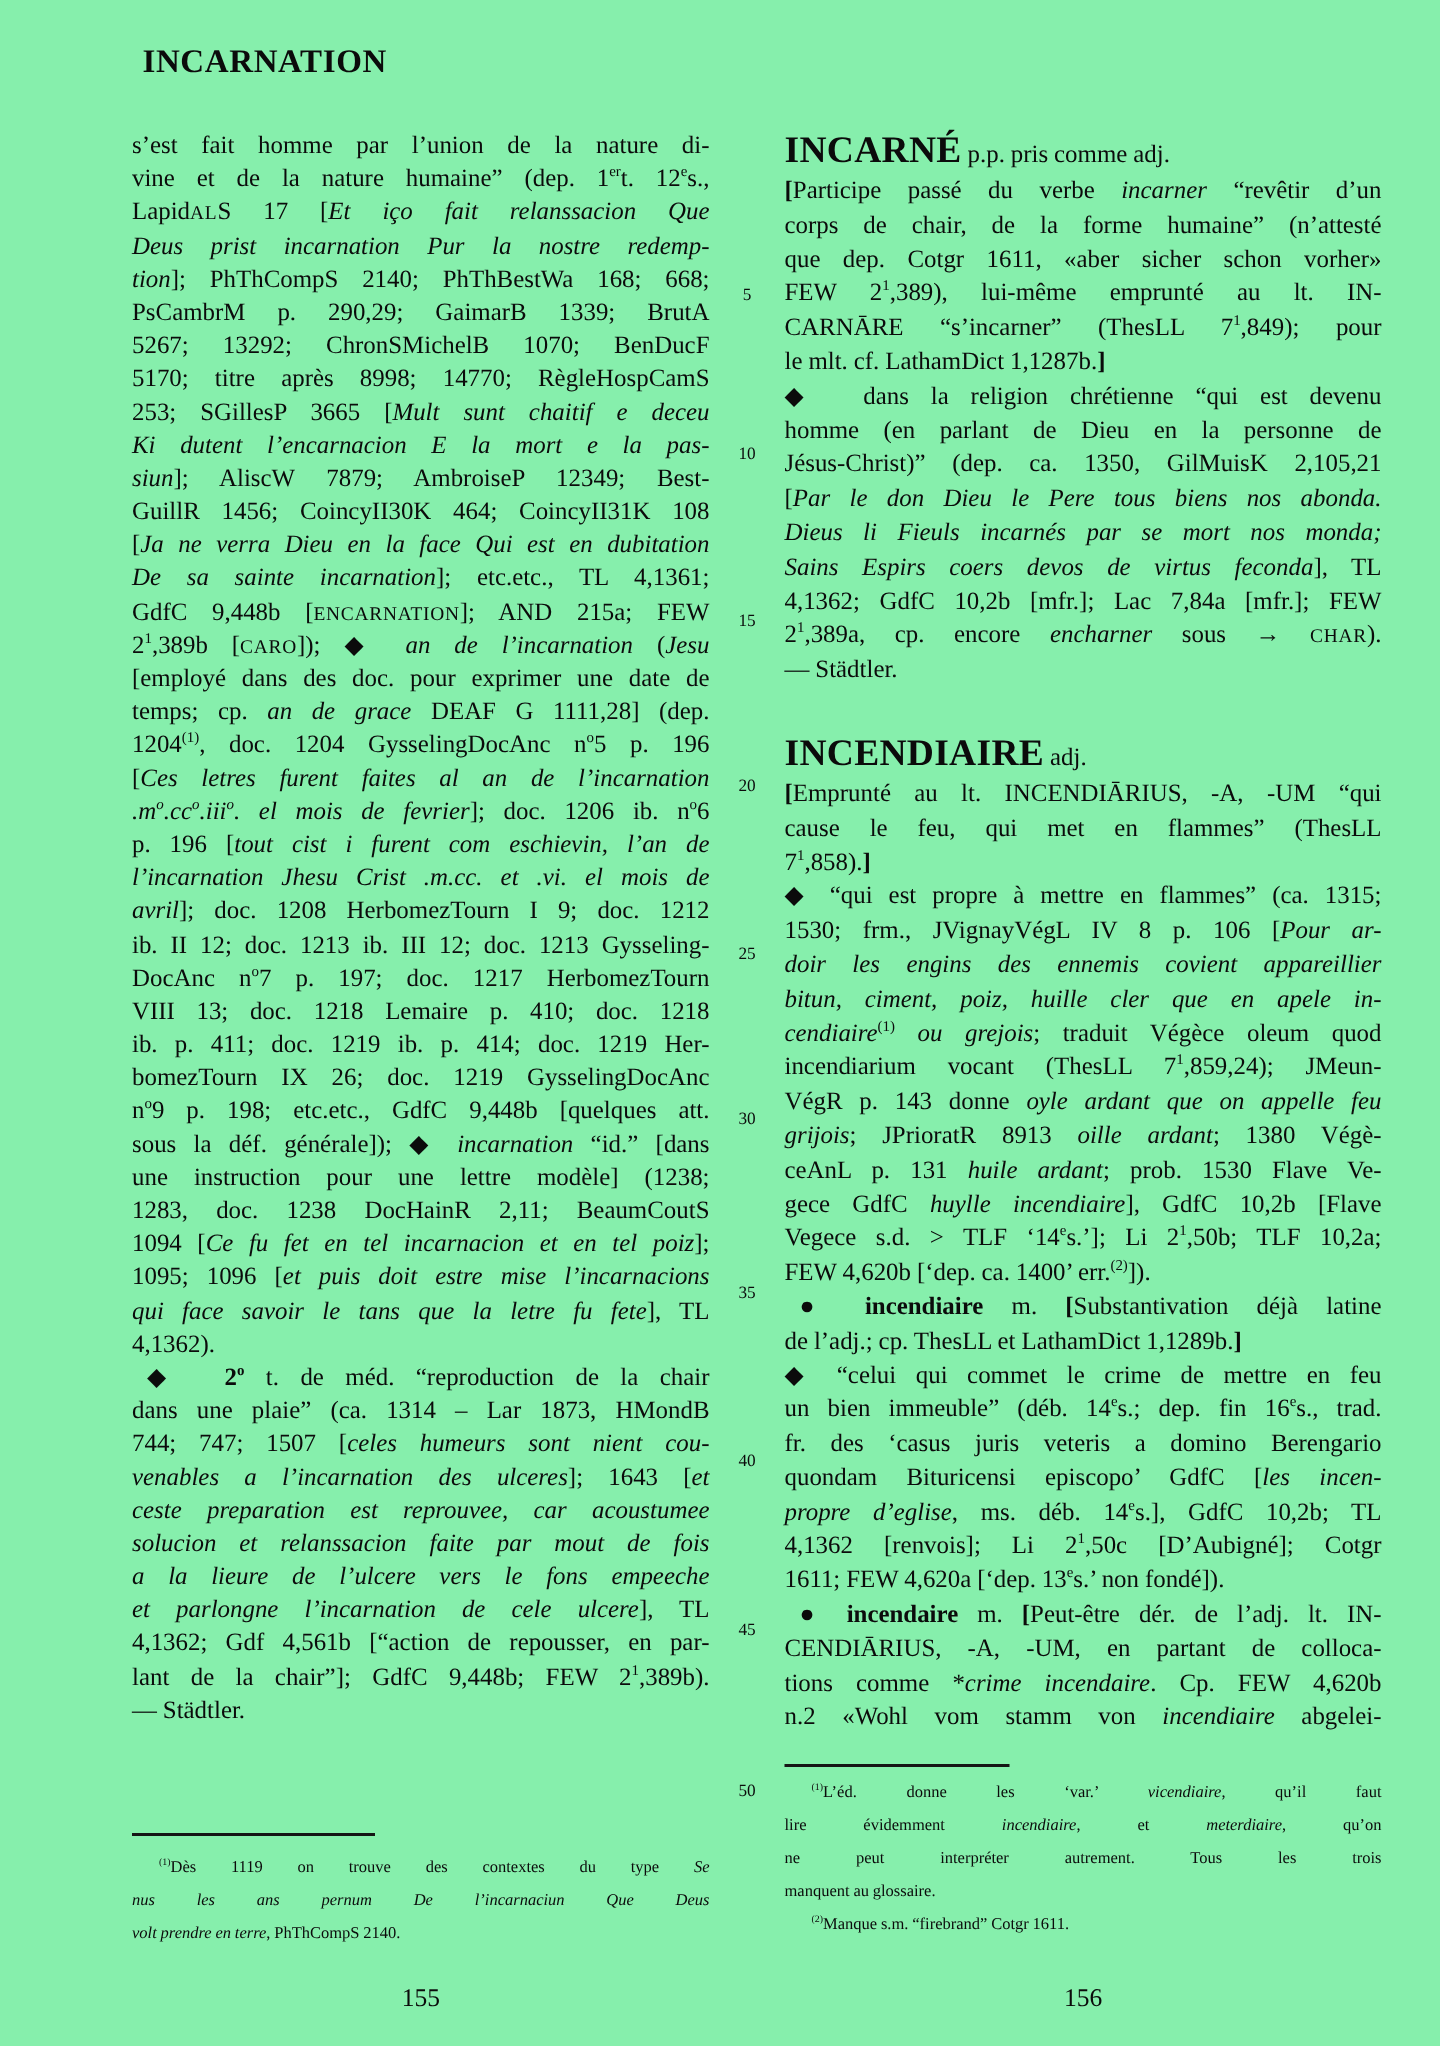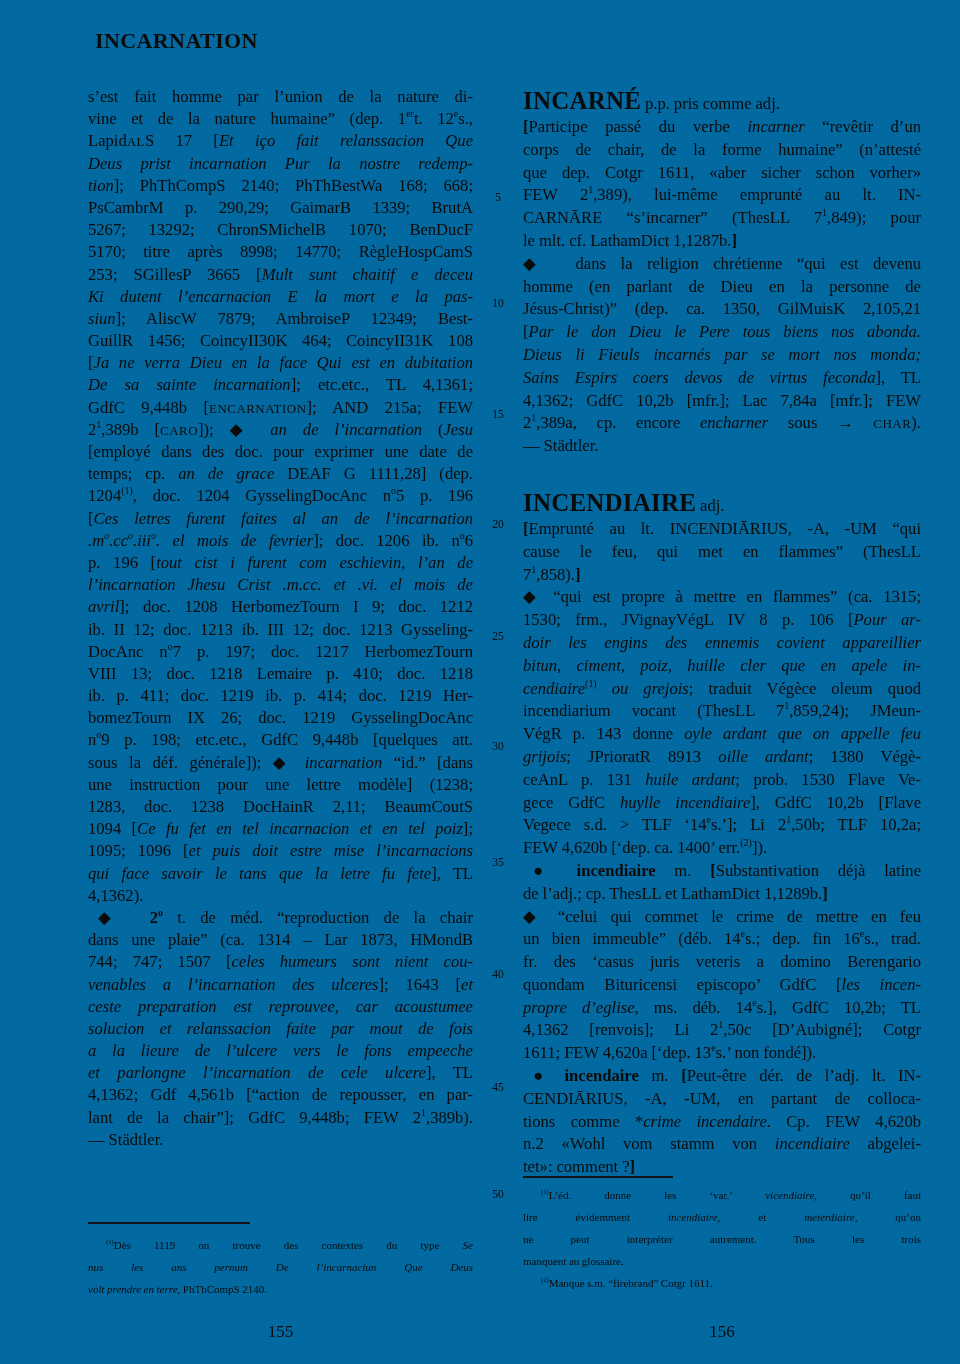--- a/index.html
+++ b/index.html
@@ -1,17 +1,17 @@
 <!DOCTYPE html>
 <html><head>
 <meta charset="utf-8">
 <style>
   html,body{margin:0;padding:0;background:#e8e8e4;}
   .page{
-    position:relative;width:960px;height:1364px;background:#0369a1;
+    position:relative;width:960px;height:1364px;background:#86efac;
     font-family:"Liberation Serif",serif;color:#0b0b0b;overflow:hidden;
   }
   .running-head{
     position:absolute;left:95px;top:28px;font-weight:bold;font-size:22px;
     letter-spacing:.4px;
   }
   .col{position:absolute;top:86px;}
   .col-left{left:88px;width:385px;}
   .col-right{left:523px;width:398px;}
   .line{
@@ -164,21 +164,20 @@
       <div class="line">un bien immeuble” (déb. 14<sup>e</sup>s.; dep. fin 16<sup>e</sup>s., trad.</div>
       <div class="line">fr. des ‘casus juris veteris a domino Berengario</div>
       <div class="line">quondam Bituricensi episcopo’ GdfC [<i>les incen-</i></div>
       <div class="line"><i>propre d’eglise</i>, ms. déb. 14<sup>e</sup>s.], GdfC 10,2b; TL</div>
       <div class="line">4,1362 [renvois]; Li 2<sup>1</sup>,50c [D’Aubigné]; Cotgr</div>
       <div class="line nj">1611; FEW 4,620a [‘dep. 13<sup>e</sup>s.’ non fondé]).</div>
       <div class="line ind">●&nbsp;<b>incendaire</b> m. <b>[</b>Peut-être dér. de l’adj. lt. IN-</div>
       <div class="line">CENDIĀRIUS, -A, -UM, en partant de colloca-</div>
       <div class="line">tions comme *<i>crime incendaire</i>. Cp. FEW 4,620b</div>
       <div class="line">n.2 «Wohl vom stamm von <i>incendiaire</i> abgelei-</div>
-      <div class="line nj">tet»: comment ?<b>]</b></div>
     </div>
 
   <div class="fn-rule fn-rule-left"></div>
   <div class="footnote footnote-left">
       <div class="line fnind"><sup>(1)</sup>Dès 1119 on trouve des contextes du type <i>Se</i></div>
       <div class="line"><i>nus les ans pernum De l’incarnaciun Que Deus</i></div>
       <div class="line nj"><i>volt prendre en terre</i>, PhThCompS 2140.</div>
     </div>
 
   <div class="fn-rule fn-rule-right"></div>

